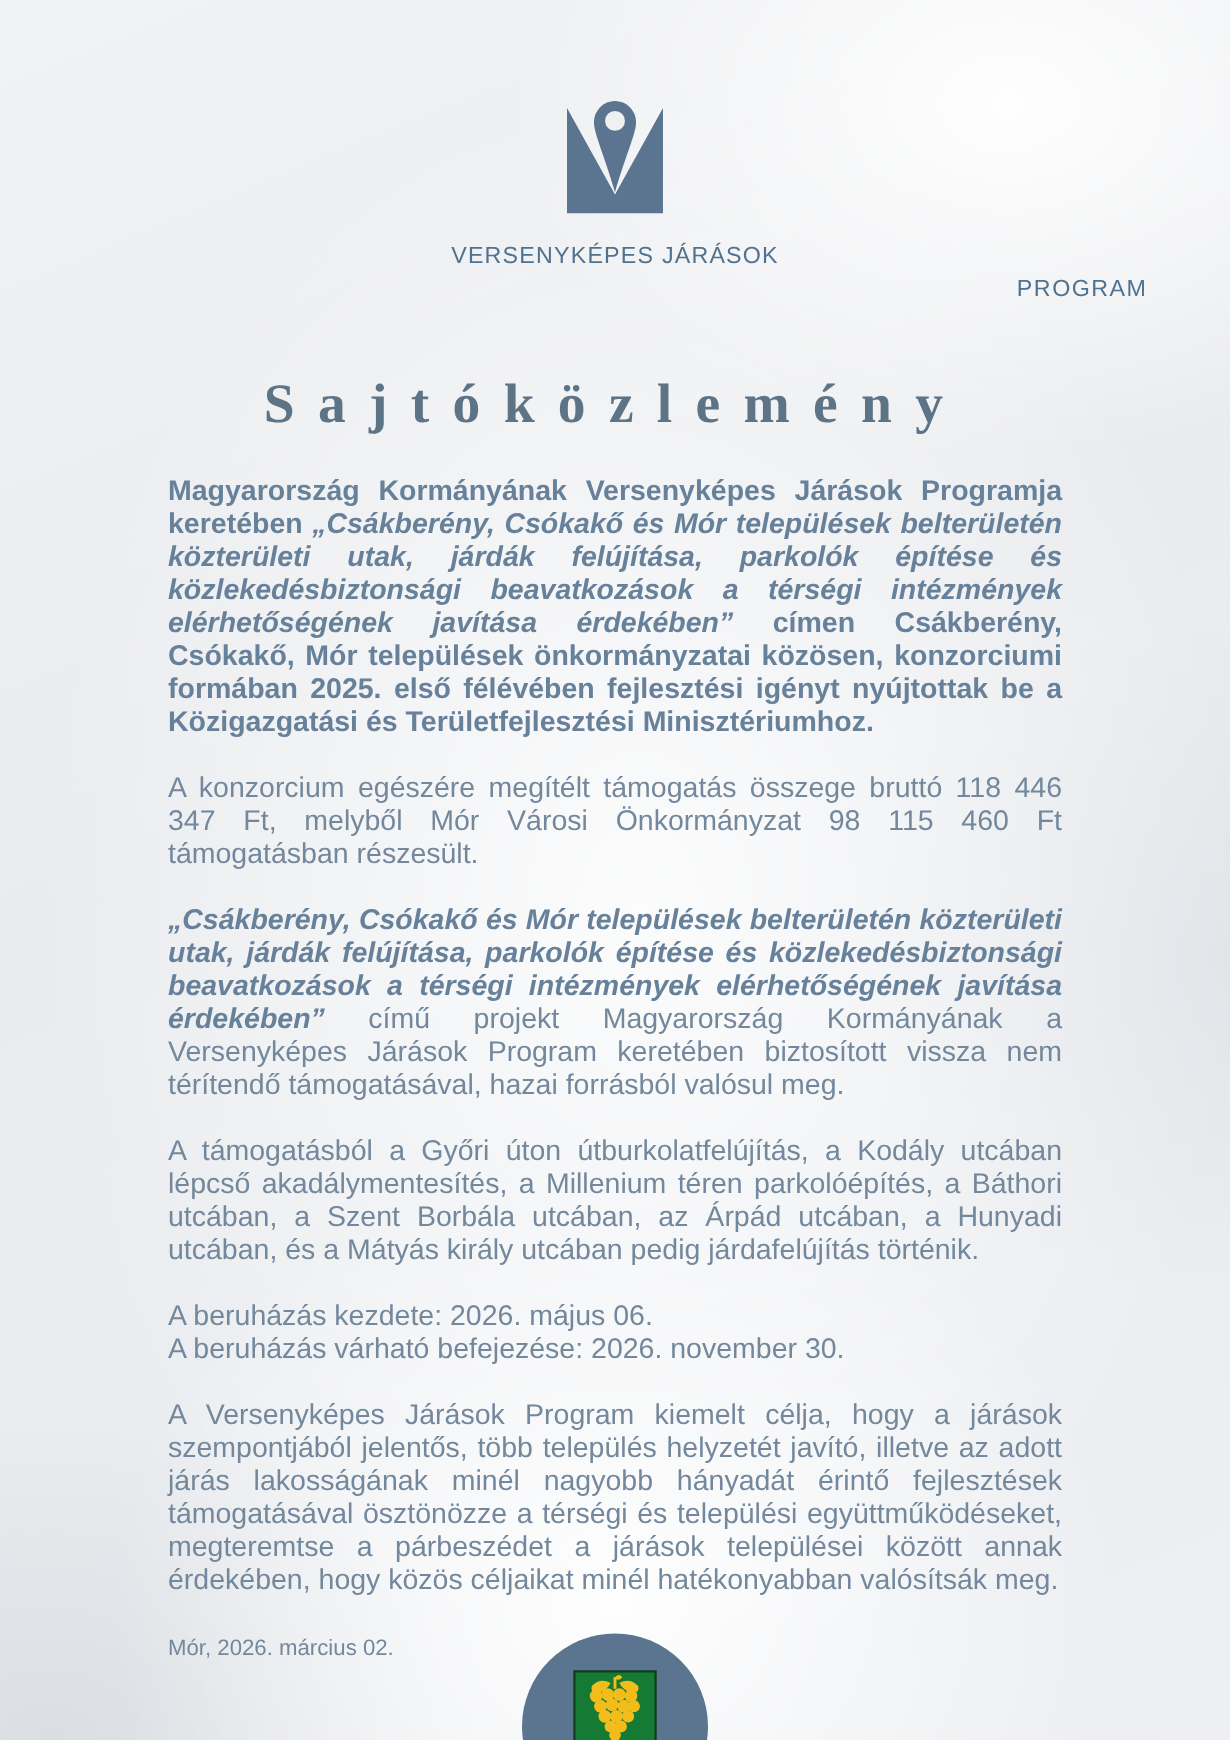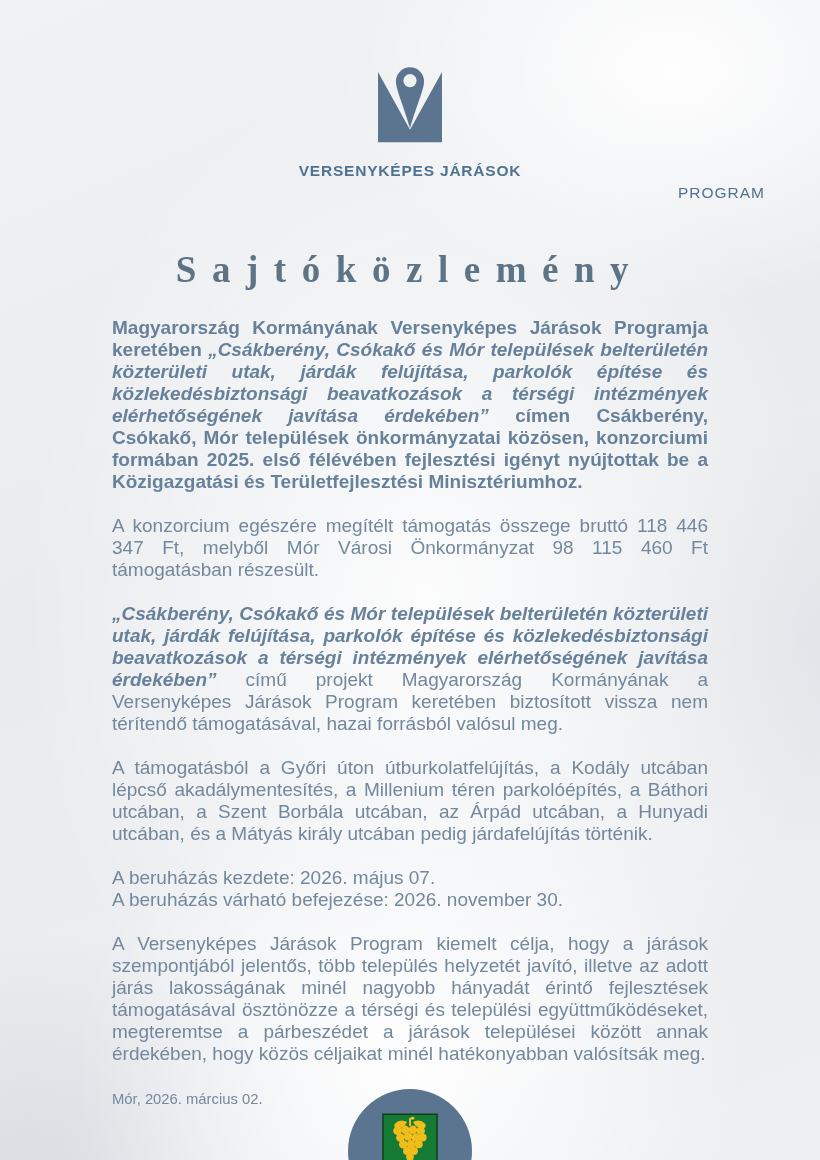--- a/index.html
+++ b/index.html
@@ -23,21 +23,21 @@
       linear-gradient(158deg,#f1f2f4 0%,#e9ebee 42%,#edeff2 100%);
   }
   
   .logo-block{padding-top:60px;text-align:center;}
   .pin-logo{display:block;margin:0 auto;width:78px;height:88px;}
   .wordmark{
     margin-top:14px;
     color:#507291;
     font-size:15.5px;
     letter-spacing:0.8px;
-    font-weight:700;
+    font-weight:400;
   }
   .wordmark-line2{
     margin-top:4px;
     display:flex;
     align-items:center;
     justify-content:flex-end;
     gap:9px;
     color:#507291;
     font-size:15.5px;
     letter-spacing:1px;
@@ -121,21 +121,21 @@
     </div>
   </div>
 
   <h1 class="doc-title">Sajtóközlemény</h1>
 
   <div class="body-copy">
       <p class="para"><span class="bold">Magyarország Kormányának Versenyképes Járások Programja keretében </span><span class="bold-italic">„Csákberény, Csókakő és Mór települések belterületén közterületi utak, járdák felújítása, parkolók építése és közlekedésbiztonsági beavatkozások a térségi intézmények elérhetőségének javítása érdekében”</span><span class="bold"> címen Csákberény, Csókakő, Mór települések önkormányzatai közösen, konzorciumi formában 2025. első félévében fejlesztési igényt nyújtottak be a Közigazgatási és Területfejlesztési Minisztériumhoz.</span></p>
       <p class="para"><span class="regular">A konzorcium egészére megítélt támogatás összege bruttó 118 446 347 Ft, melyből Mór Városi Önkormányzat 98 115 460 Ft támogatásban részesült.</span></p>
       <p class="para"><span class="bold-italic">„Csákberény, Csókakő és Mór települések belterületén közterületi utak, járdák felújítása, parkolók építése és közlekedésbiztonsági beavatkozások a térségi intézmények elérhetőségének javítása érdekében”</span><span class="regular"> című projekt Magyarország Kormányának a Versenyképes Járások Program keretében biztosított vissza nem térítendő támogatásával, hazai forrásból valósul meg.</span></p>
       <p class="para"><span class="regular">A támogatásból a Győri úton útburkolatfelújítás, a Kodály utcában lépcső akadálymentesítés, a Millenium téren parkolóépítés, a Báthori utcában, a Szent Borbála utcában, az Árpád utcában, a Hunyadi utcában, és a Mátyás király utcában pedig járdafelújítás történik.</span></p>
-      <p class="para"><span class="regular">A beruházás kezdete: 2026. május 07.</span><br><span class="regular">A beruházás várható befejezése: 2026. november 30.</span></p>
+      <p class="para"><span class="regular">A beruházás kezdete: 2026. május 06.</span><br><span class="regular">A beruházás várható befejezése: 2026. november 30.</span></p>
       <p class="para"><span class="regular">A Versenyképes Járások Program kiemelt célja, hogy a járások szempontjából jelentős, több település helyzetét javító, illetve az adott járás lakosságának minél nagyobb hányadát érintő fejlesztések támogatásával ösztönözze a térségi és települési együttműködéseket, megteremtse a párbeszédet a járások települései között annak érdekében, hogy közös céljaikat minél hatékonyabban valósítsák meg.</span></p>
     </div>
 
   <div class="date-line">Mór, 2026. március 02.</div>
 
   <div class="seal">
     <svg width="58" height="78" viewBox="0 0 60 80" xmlns="http://www.w3.org/2000/svg" aria-hidden="true">
       <defs>
         <clipPath id="shieldClip">
           <path d="M2,2 H58 V48 C58,64 46,74 30,78 C14,74 2,64 2,48 Z"></path>

